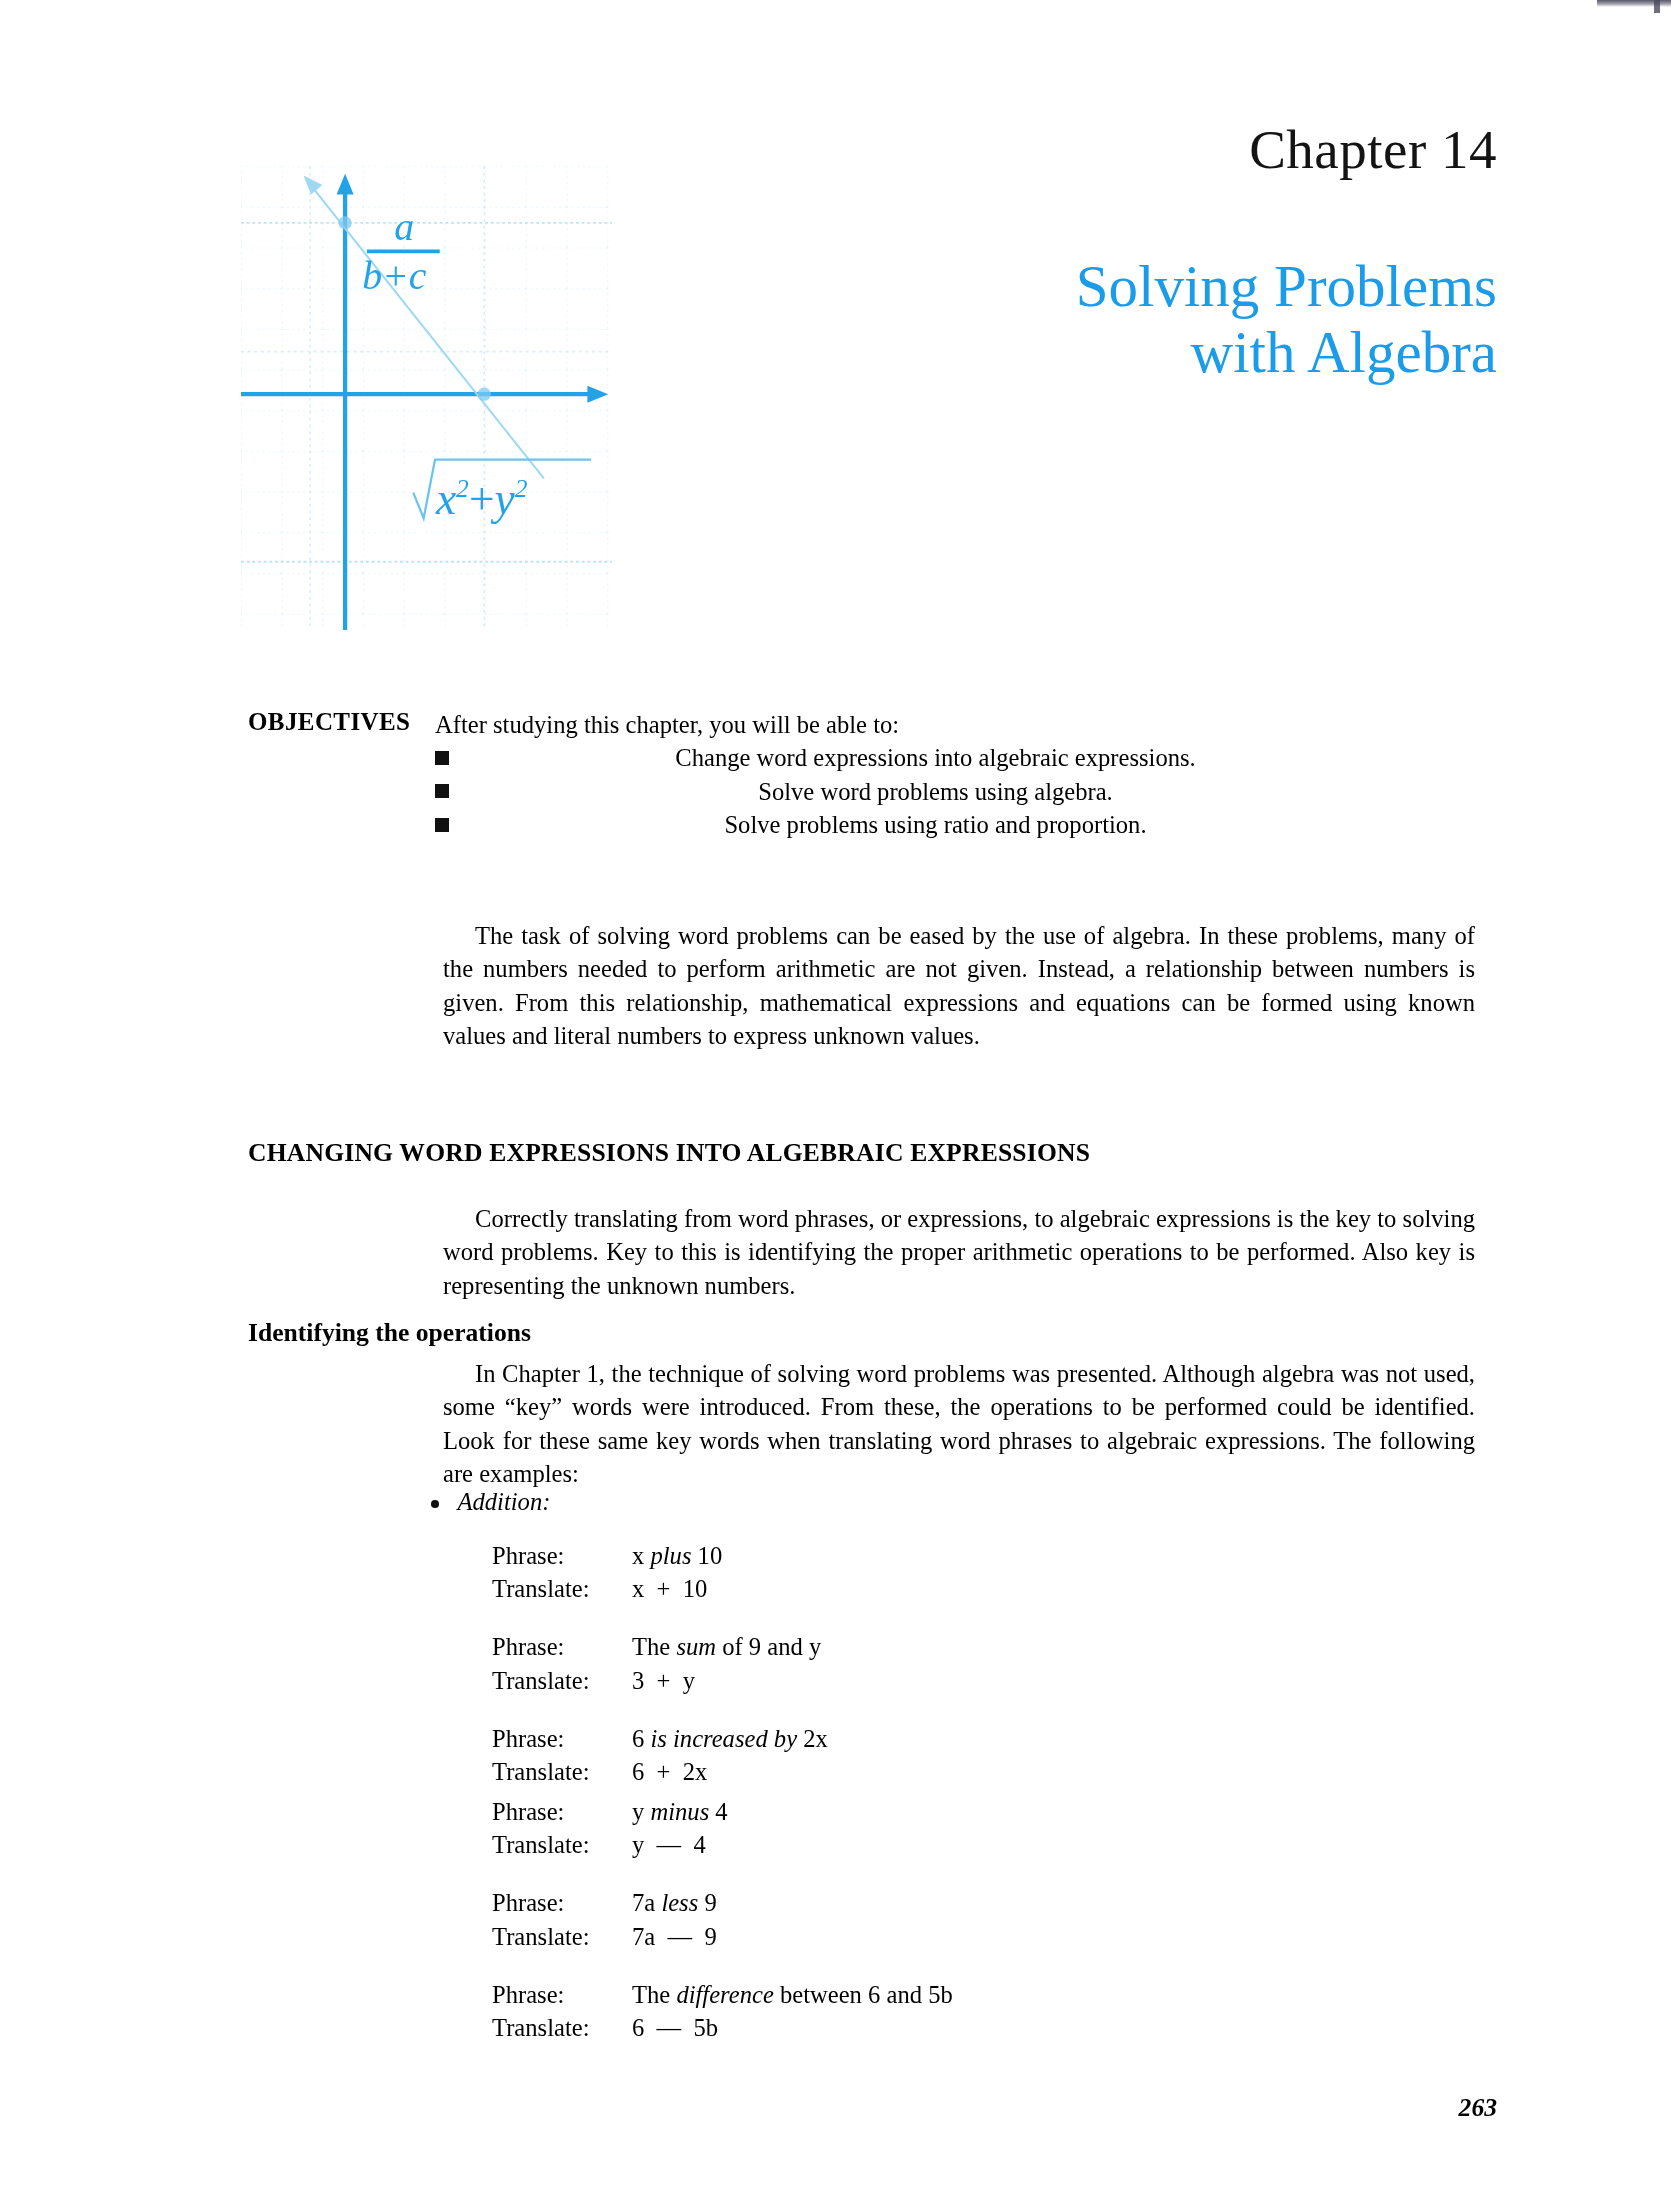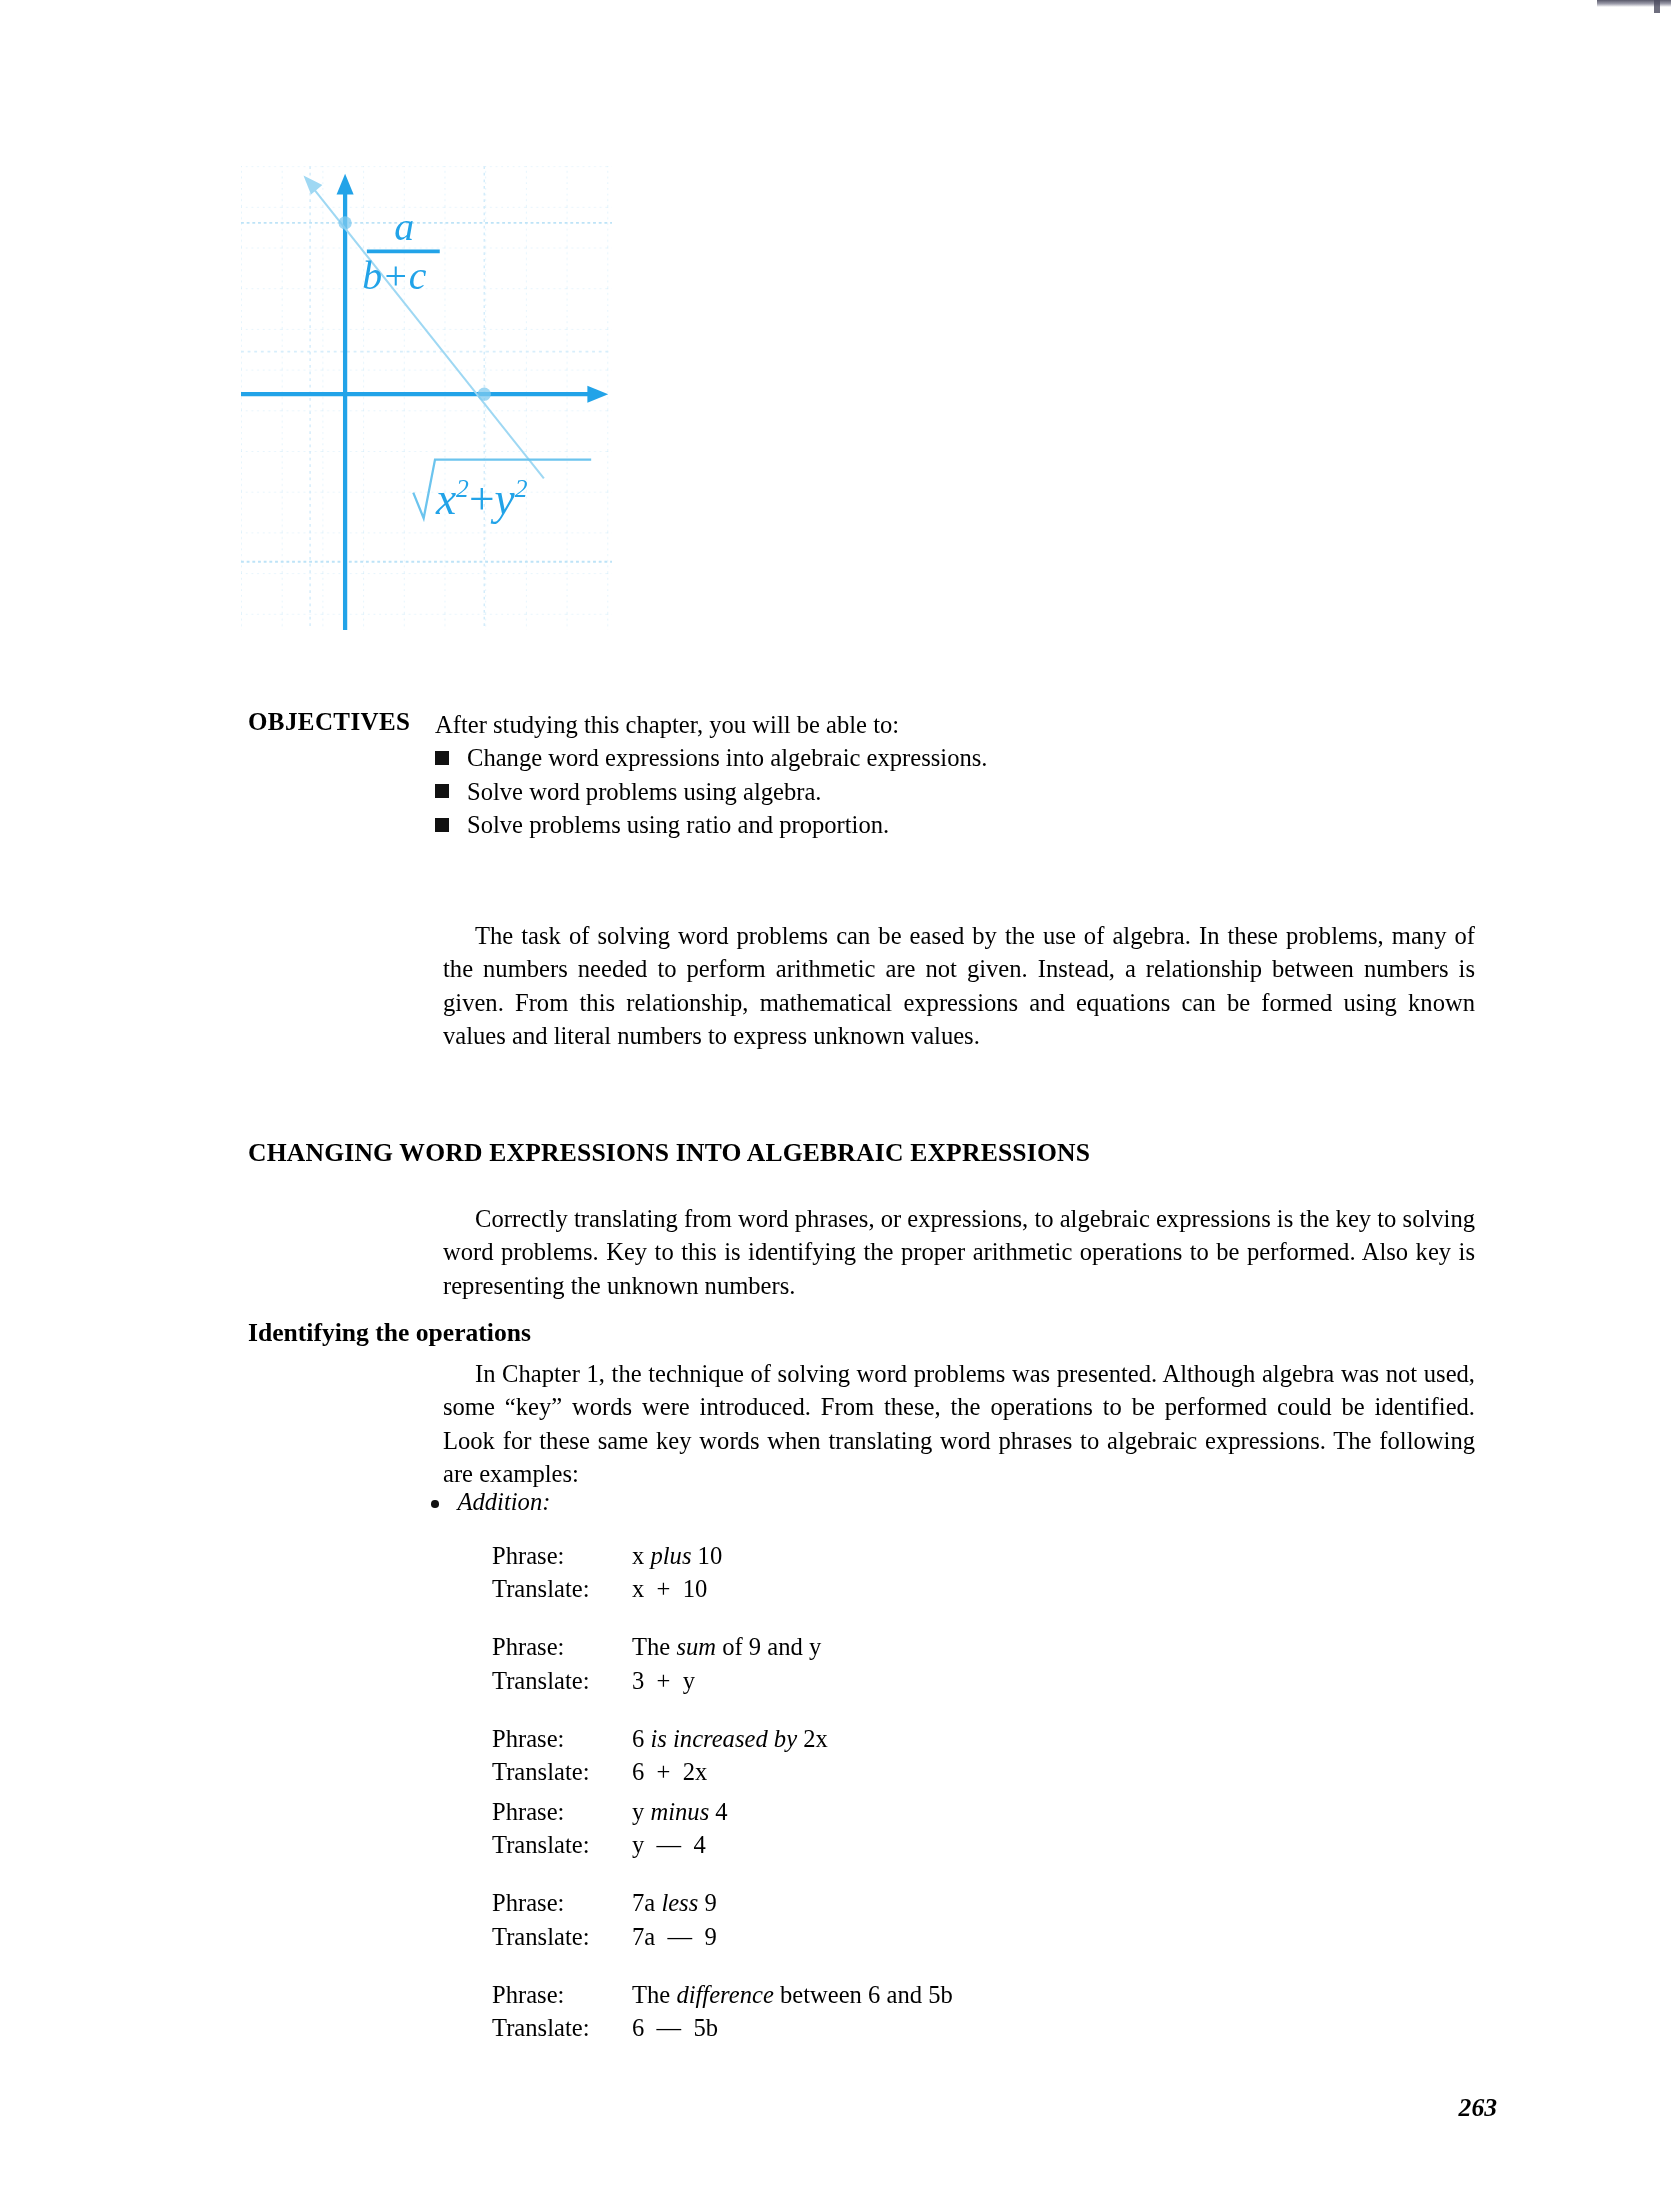--- a/index.html
+++ b/index.html
@@ -97,20 +97,21 @@
   .obj-list {
     list-style: none;
     margin: 0;
     padding: 0;
     font-size: 24.6px;
     line-height: 1.36;
   }
   .obj-list li {
     position: relative;
     padding-left: 32px;
+    text-align: center;
   }
   .obj-list li .bullet-sq {
     position: absolute;
     left: 0px;
     top: 9.5px;
     width: 14px;
     height: 14px;
     background: #111111;
   }
 
@@ -219,20 +220,27 @@
 
       <g font-family="Liberation Serif, DejaVu Serif, serif" fill="#22a3e8">
         <path d="M 182 345 L 193 372 L 205 310 L 370 310" stroke="#6cc4ee" stroke-width="2.4" fill="none"></path>
         <text x="206" y="368" font-size="48" font-style="italic">
           x<tspan font-size="27" dy="-18">2</tspan><tspan dy="18" font-style="normal">+</tspan>y<tspan font-size="27" dy="-18">2</tspan>
         </text>
       </g>
     </svg>
   </div>
 
+  <div class="chapter-head">
+    <div class="chapter-number">Chapter 14</div>
+    <div class="chapter-title">
+      <span class="line">Solving Problems</span>
+      <span class="line">with Algebra</span>
+    </div>
+  </div>
 
   <div class="row" style="position:absolute; left:0; top:708px; width:1598px;">
     <div class="left-head">OBJECTIVES</div>
     <div class="col-body">
       <div class="obj-intro">After studying this chapter, you will be able to:</div>
       <ul class="obj-list">
         <li>
           <span class="bullet-sq"></span>
           <span>Change word expressions into algebraic expressions.</span>
         </li>

